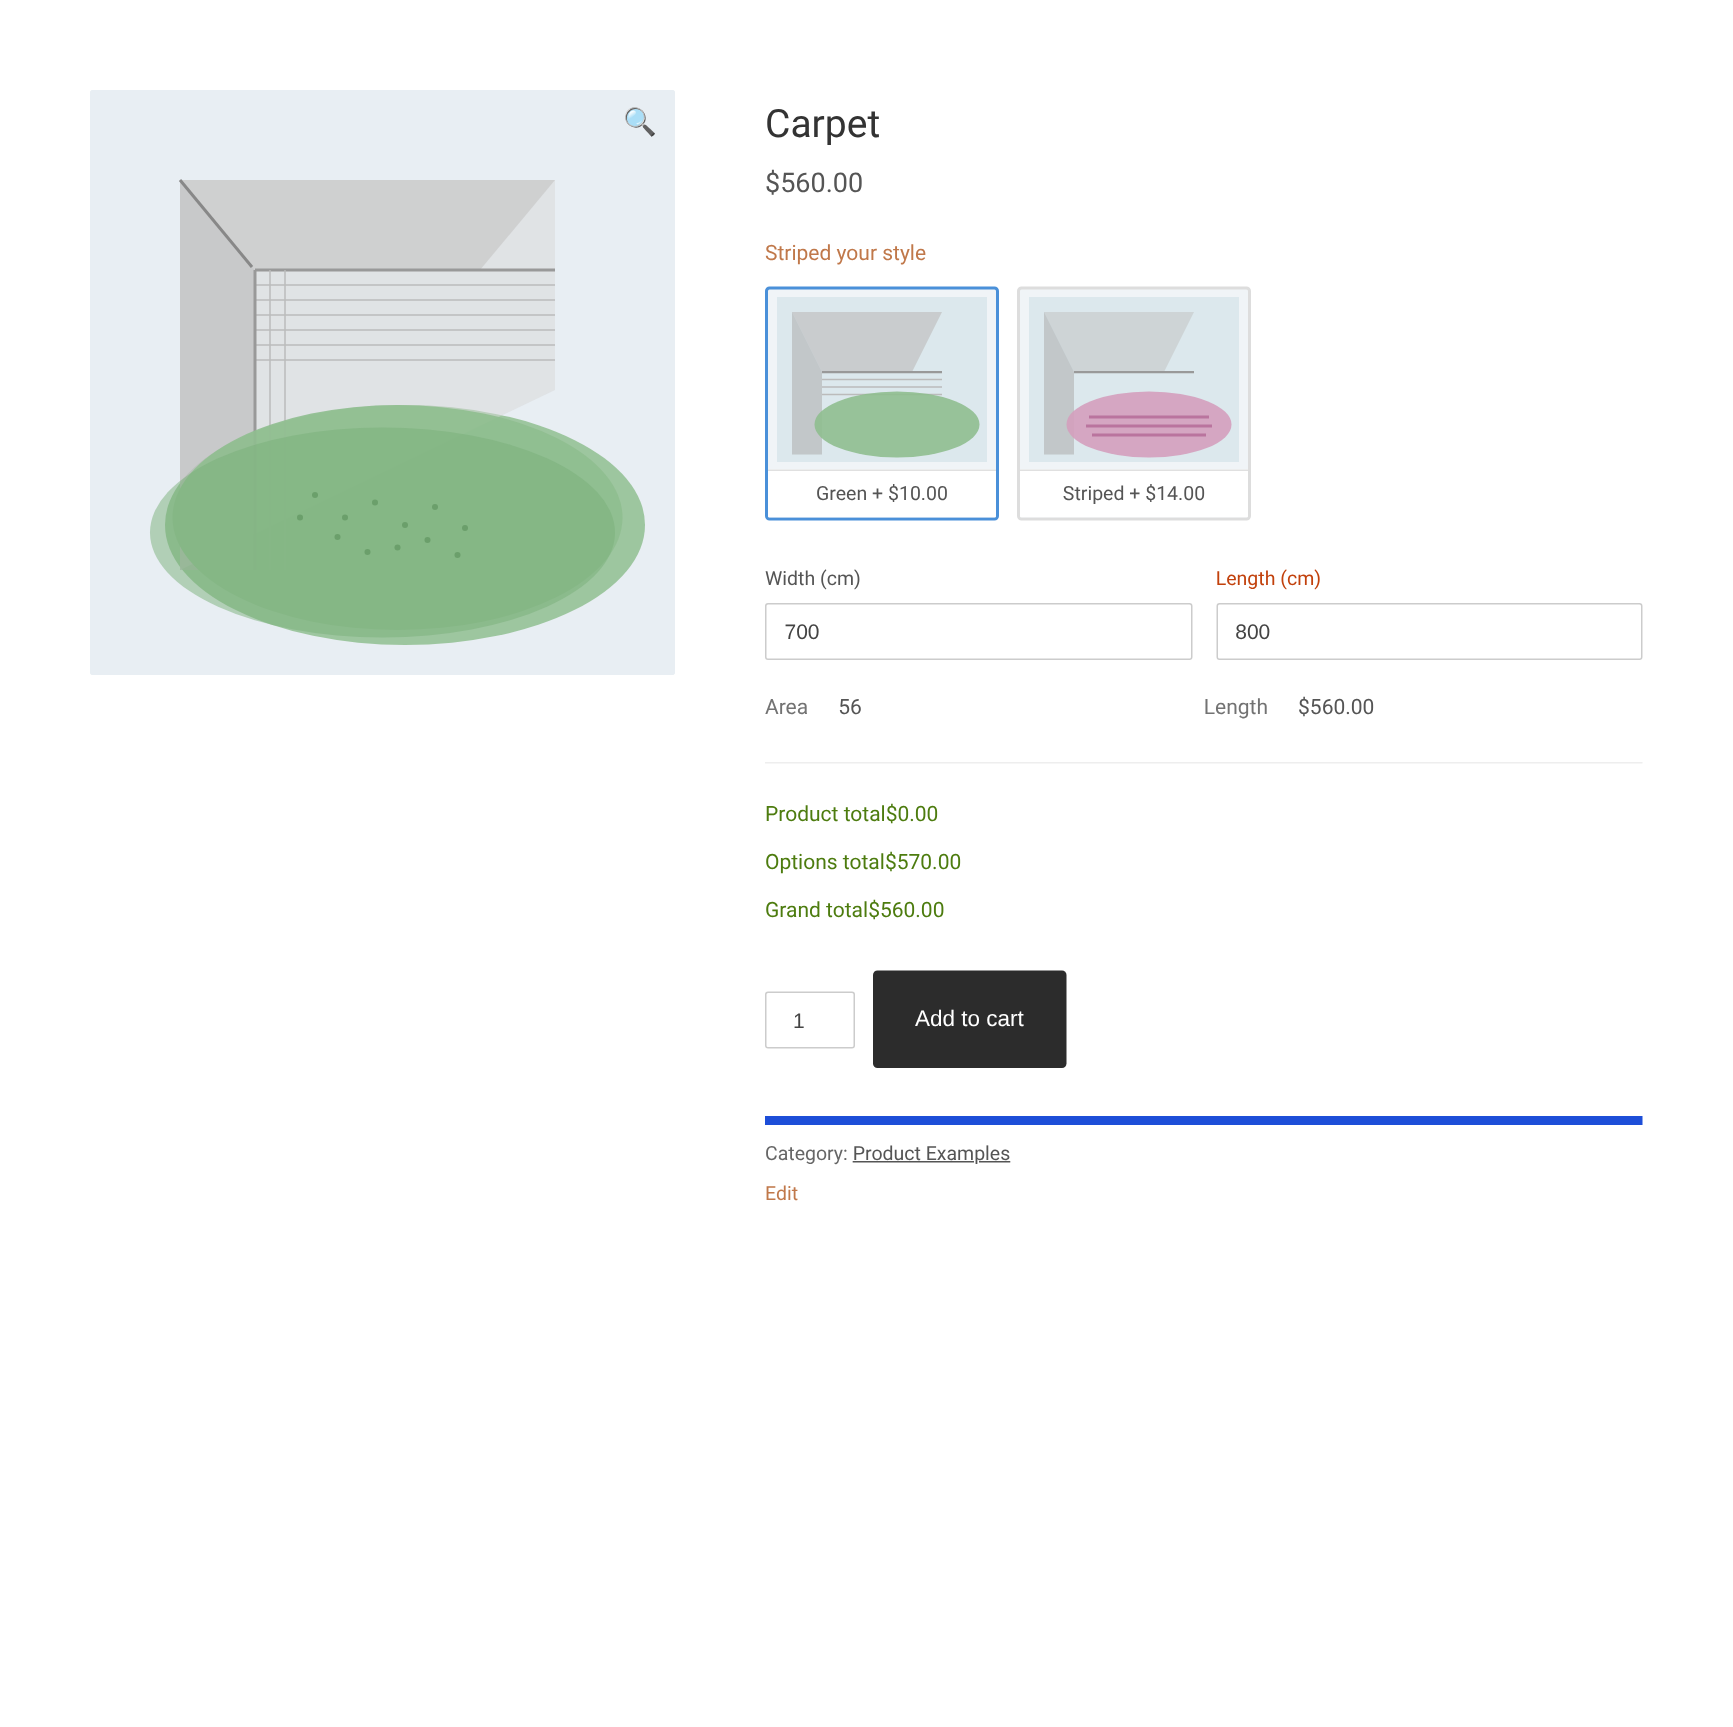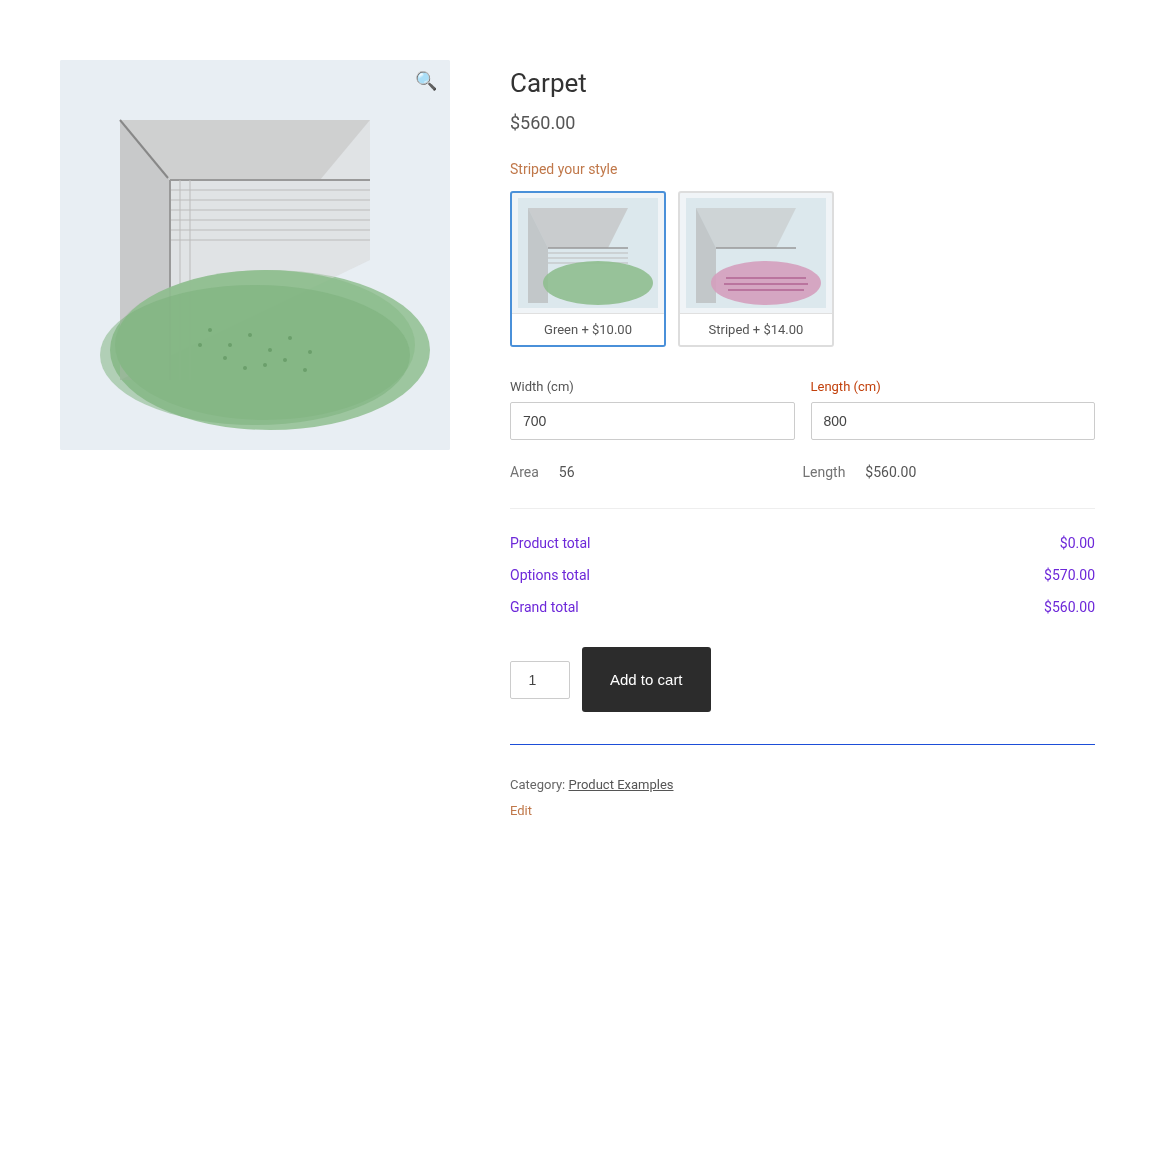--- a/index.html
+++ b/index.html
@@ -150,25 +150,24 @@
     }
 
     
     .totals-section {
       border-top: 1px solid #eee;
       padding-top: 18px;
       margin-bottom: 24px;
     }
     .total-row {
       display: flex;
-      justify-content: space-between;
       align-items: center;
       padding: 8px 0;
       font-size: 14px;
-      color: #6d28d9;
+      color: #4d7c0f;
     }
 
     
     .add-to-cart-row {
       display: flex;
       align-items: center;
       gap: 12px;
       margin-bottom: 32px;
     }
     .qty-input {
@@ -187,22 +186,22 @@
       border: none;
       border-radius: 3px;
       padding: 24px 28px;
       font-size: 15px;
       cursor: pointer;
       font-weight: 500;
     }
 
     
     .meta-section {
-      border-top: 1px solid #1d4ed8;
-      padding-top: 32px;
+      border-top: 6px solid #1d4ed8;
+      padding-top: 12px;
     }
     .meta-category {
       font-size: 13px;
       color: #666;
       margin-bottom: 8px;
     }
     .meta-category a {
       color: #555;
       text-decoration: underline;
     }

